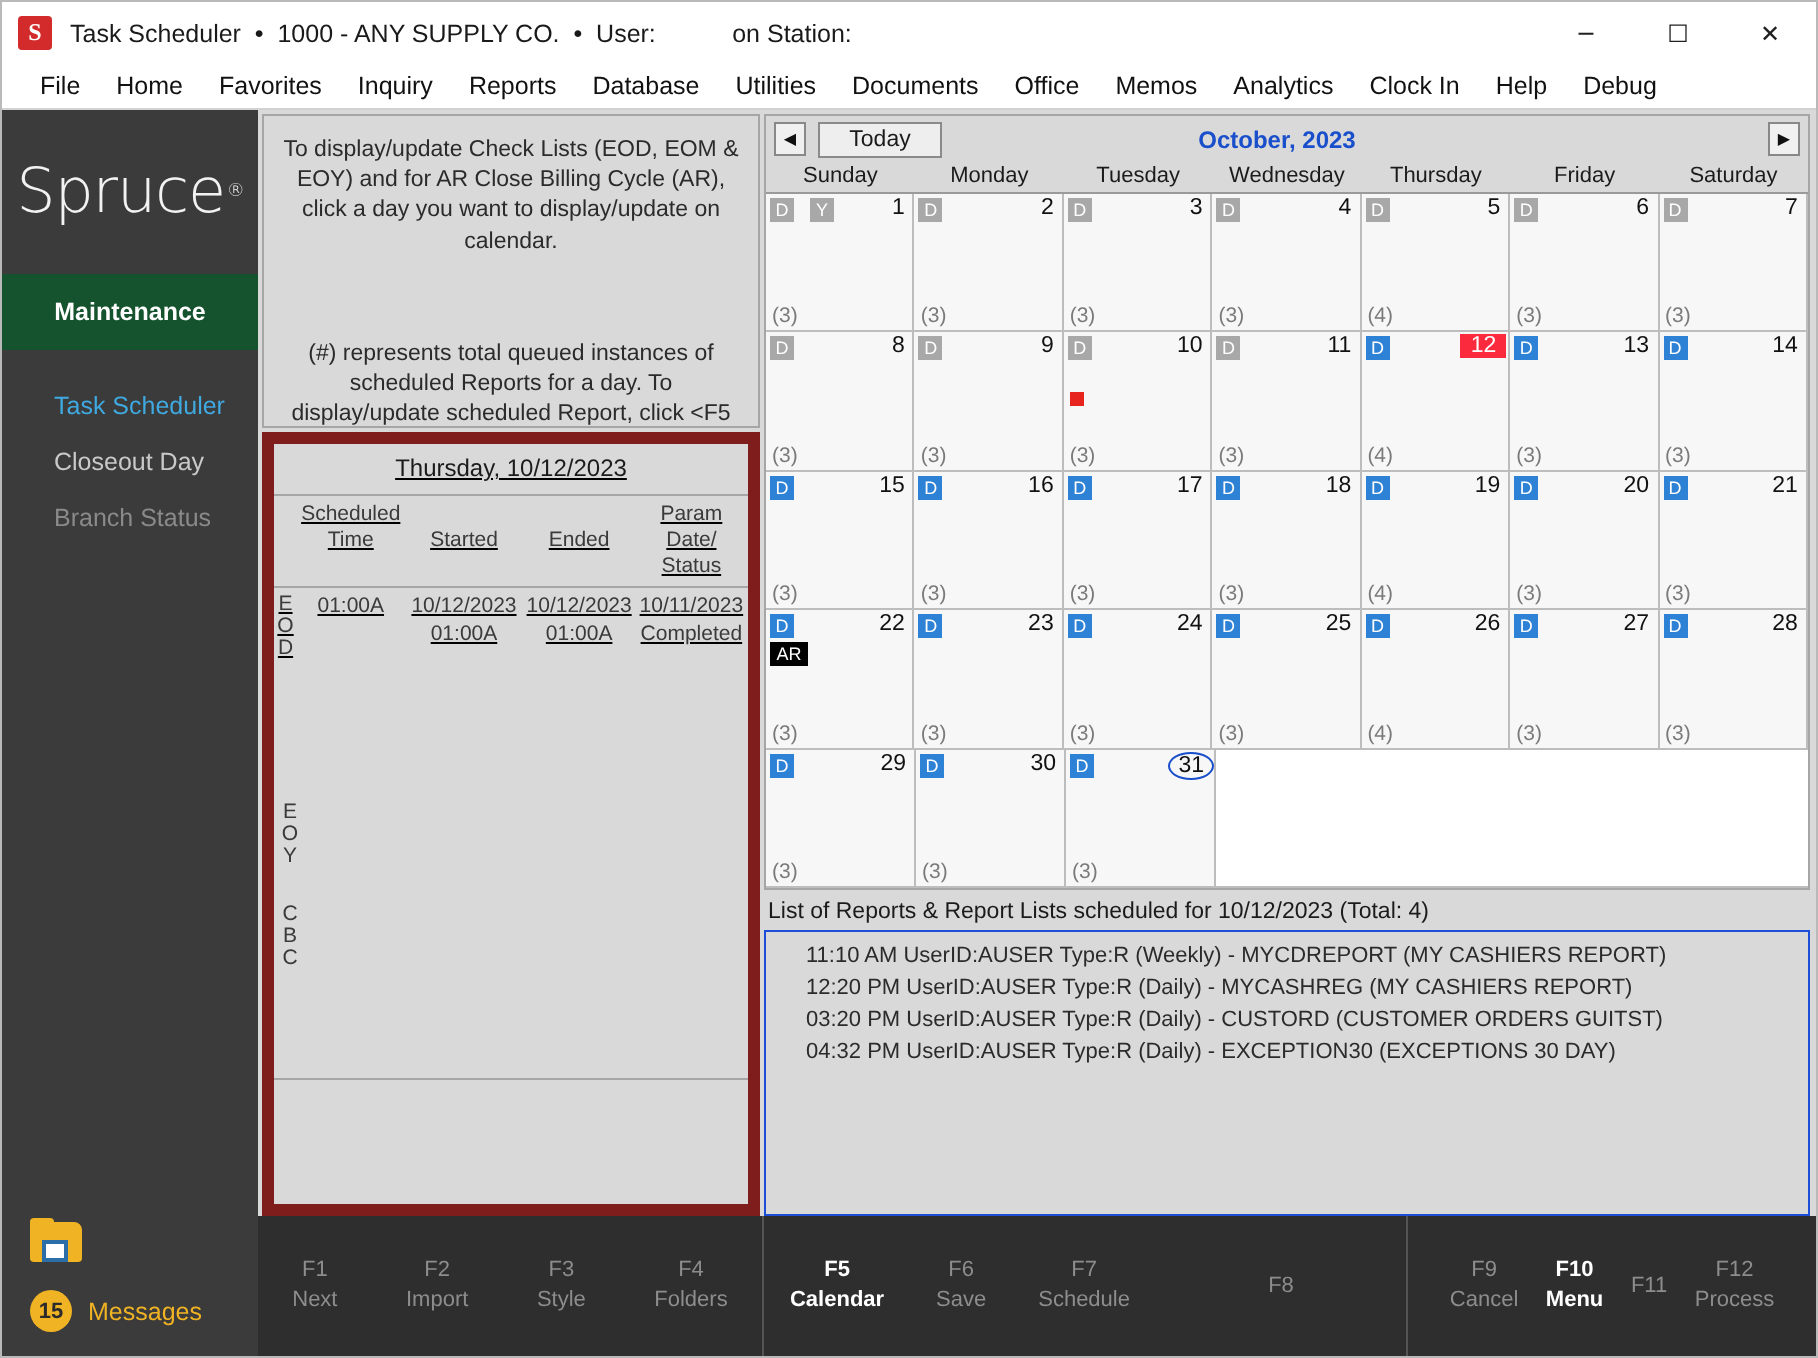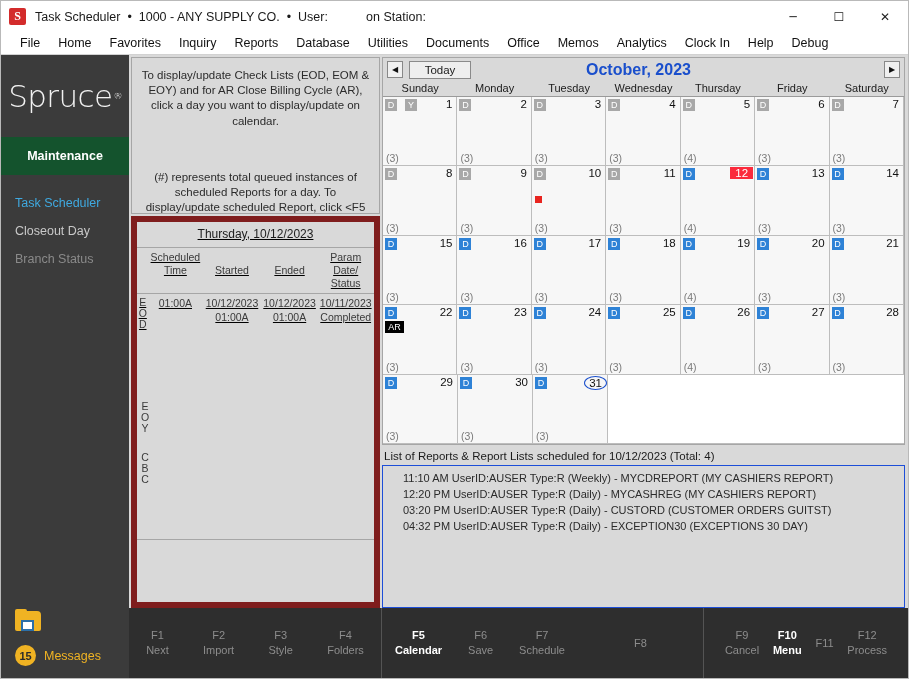--- a/index.html
+++ b/index.html
@@ -88,20 +88,21 @@
   .nav-section {
     background: #14532d;
     height: 38px;
     display: flex; align-items: center; justify-content: center;
     color: #ffffff; font-size: 12.5px; font-weight: bold;
   }
   .nav-list { padding-top: 14px; }
   .nav-item {
     padding: 7px 0 7px 14px;
     font-size: 12.5px;
+    margin-left: 12px;
   }
   .nav-item.active { color: #3fa9e0; }
   .nav-item.normal { color: #c9c9c9; }
   .nav-item.dim    { color: #8a8a8a; }
   .sidebar-bottom {
     position: absolute; left: 0; bottom: 0;
     width: 100%;
     padding: 0 0 12px 14px;
   }
   .save-icon {
@@ -229,21 +230,21 @@
   }
   .today-btn {
     margin-left: 6px;
     width: 62px; height: 18px;
     border: 1px solid #8a8a8a; background: #eeeeee;
     display: flex; align-items: center; justify-content: center;
     font-size: 11.5px; color: #1b1b1b;
   }
   .cal-month {
     position: absolute; left: 0; right: 10px; text-align: center;
-    font-size: 16px; font-weight: bold; color: #1a4fcc;
+    font-size: 12px; font-weight: bold; color: #1a4fcc;
     pointer-events: none;
   }
   .nav-arrow.right { position: absolute; right: 4px; }
 
   .cal-daynames {
     display: flex;
     background: #d9d9d9;
     border-bottom: 1px solid #9a9a9a;
   }
   .dayname {

